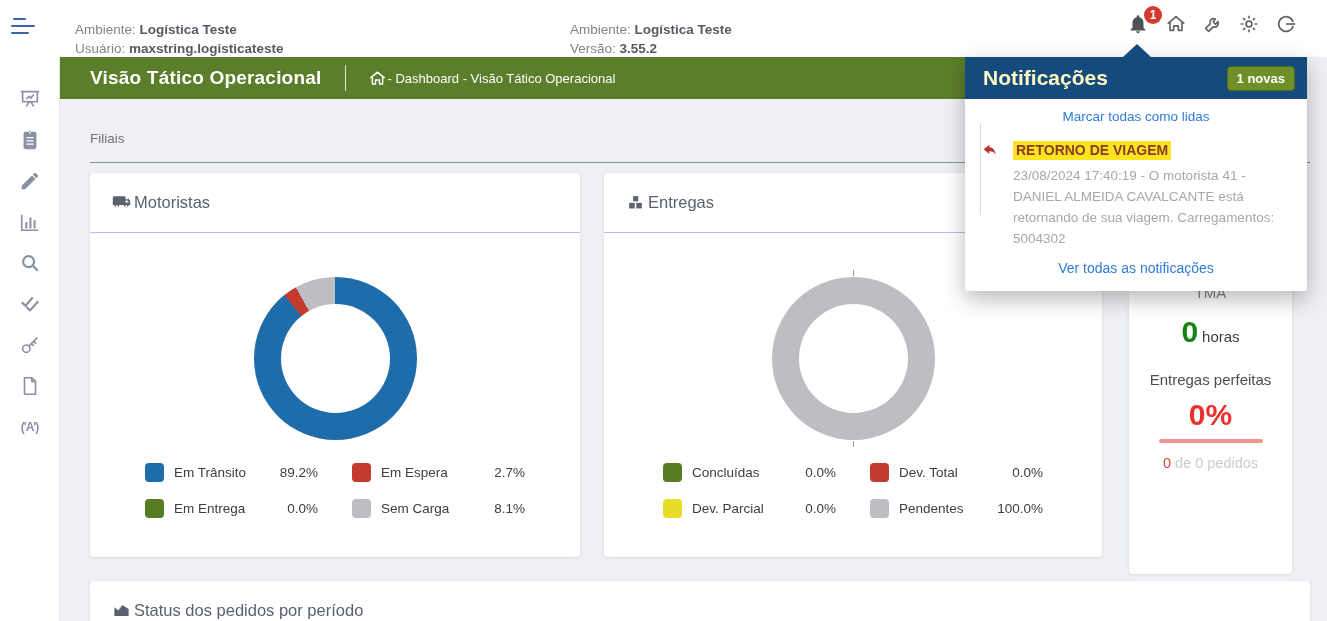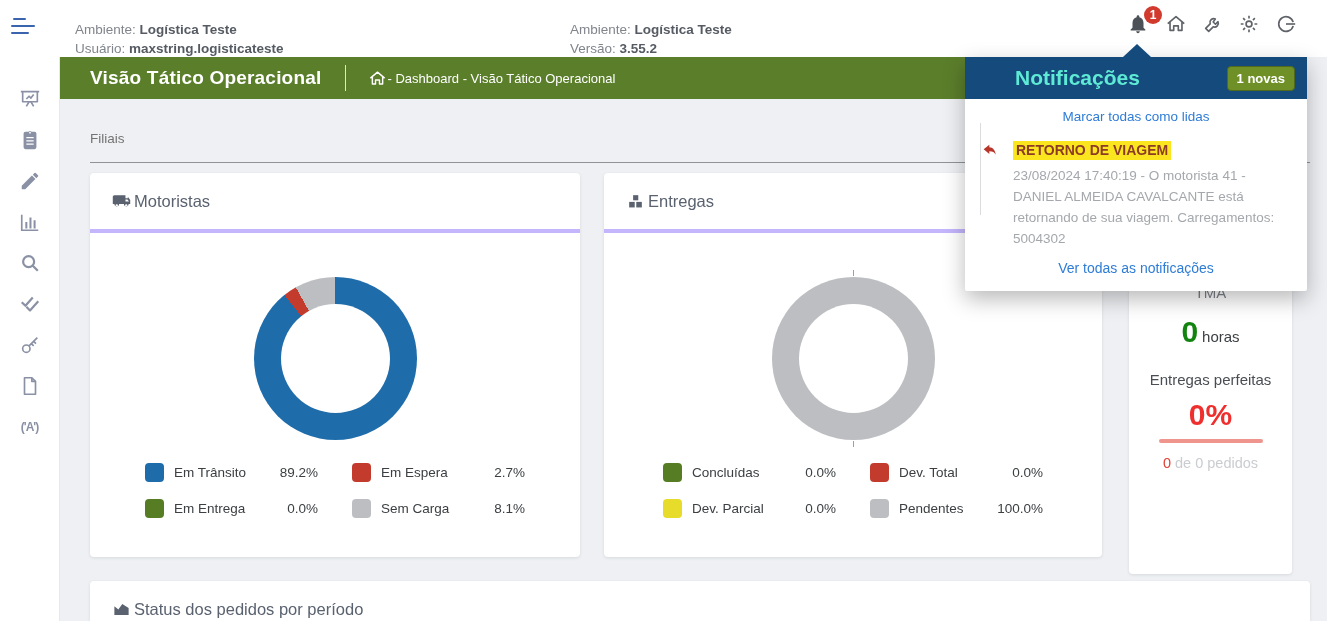--- a/index.html
+++ b/index.html
@@ -41,21 +41,21 @@
   .filiais { position:absolute; left:90px; top:131px; width:1220px; cursor:pointer; }
   .filiais-label { font-size:13.5px; color:#737373; }
   .filiais-line { margin-top:16px; height:1px; background:#8f9297; }
 
   
   .card { position:absolute; background:#fff; border-radius:4px; box-shadow:0 1px 3px rgba(60,64,67,.12); }
   .card-motoristas { left:90px; top:173px; width:490px; height:384px; }
   .card-entregas  { left:604px; top:173px; width:498px; height:384px; }
   .card-kpi       { left:1129px; top:190px; width:163px; height:384px; }
   .card-status    { left:90px; top:581px; width:1220px; height:70px; }
-  .card-header { height:60px; display:flex; align-items:center; padding:0 22px; border-bottom:4px solid #c4b5fd;
+  .card-header { height:60px; display:flex; align-items:center; padding:0 22px; border-bottom:1px solid #c4b5fd;
     color:#5a6270; font-size:16.5px; }
   .card-header svg { width:19px; height:19px; margin-right:3px; flex:none; }
 
   
   .donut { position:relative; width:163px; height:163px; border-radius:50%; margin:44px auto 0; }
   .donut::after { content:''; position:absolute; inset:27px; background:#fff; border-radius:50%; }
   .tick { position:absolute; left:50%; width:1px; height:6px; background:#9aa0a6; }
   .tick-top { top:-7px; } .tick-bottom { bottom:-7px; }
 
   
@@ -75,21 +75,21 @@
   .kpi-perf-bar { width:104px; height:4px; border-radius:2px; background:#f0948e; margin:7px auto 0; }
   .kpi-perf-sub { margin-top:12px; font-size:14.5px; color:#caccd0; }
   .kpi-perf-sub b { color:#e2403a; font-weight:normal; }
 
   
   .notif-panel { position:absolute; left:965px; top:57px; width:342px; background:#fff; z-index:30;
     box-shadow:0 8px 22px rgba(0,0,0,.28); border-radius:2px; }
   .notif-panel::before { content:''; position:absolute; top:-13px; left:158px; border:14px solid transparent;
     border-top:none; border-bottom:13px solid #154a7c; }
   .notif-header { height:42px; background:#154a7c; display:flex; align-items:center; padding:0 12px 0 18px; }
-  .notif-title { color:#5eead4; font-size:21px; font-weight:bold;margin-left:32px; }
+  .notif-title { color:#fef9c3; font-size:21px; font-weight:bold; }
   .notif-count-badge { margin-left:auto; background:#6e9027; border:1px solid #50691c; color:#fff;
     font-size:13px; font-weight:bold; padding:4px 9px; border-radius:4px; }
   .notif-link { text-align:center; color:#2e7cd6; font-size:13.5px; cursor:pointer; }
   .mark-all { padding:10px 0 7px; }
   .view-all { font-size:14px; padding:11px 0 15px; }
   .notif-timeline { position:absolute; left:15px; top:66px; width:1px; height:92px; background:#d9dbde; }
   .notif-item { position:relative; margin:10px 12px 0 0; padding-left:48px; min-height:84px; cursor:pointer; }
   .undo-icon { position:absolute; left:16px; top:1px; width:16px; height:16px; }
   .notif-item-title { display:inline-block; background:#fbe51e; color:#8c3b27; font-weight:bold; font-size:14px; padding:1px 3px 2px; }
   .notif-item-body { margin-top:5px; color:#a4a8ac; font-size:13.5px; line-height:21px; }

